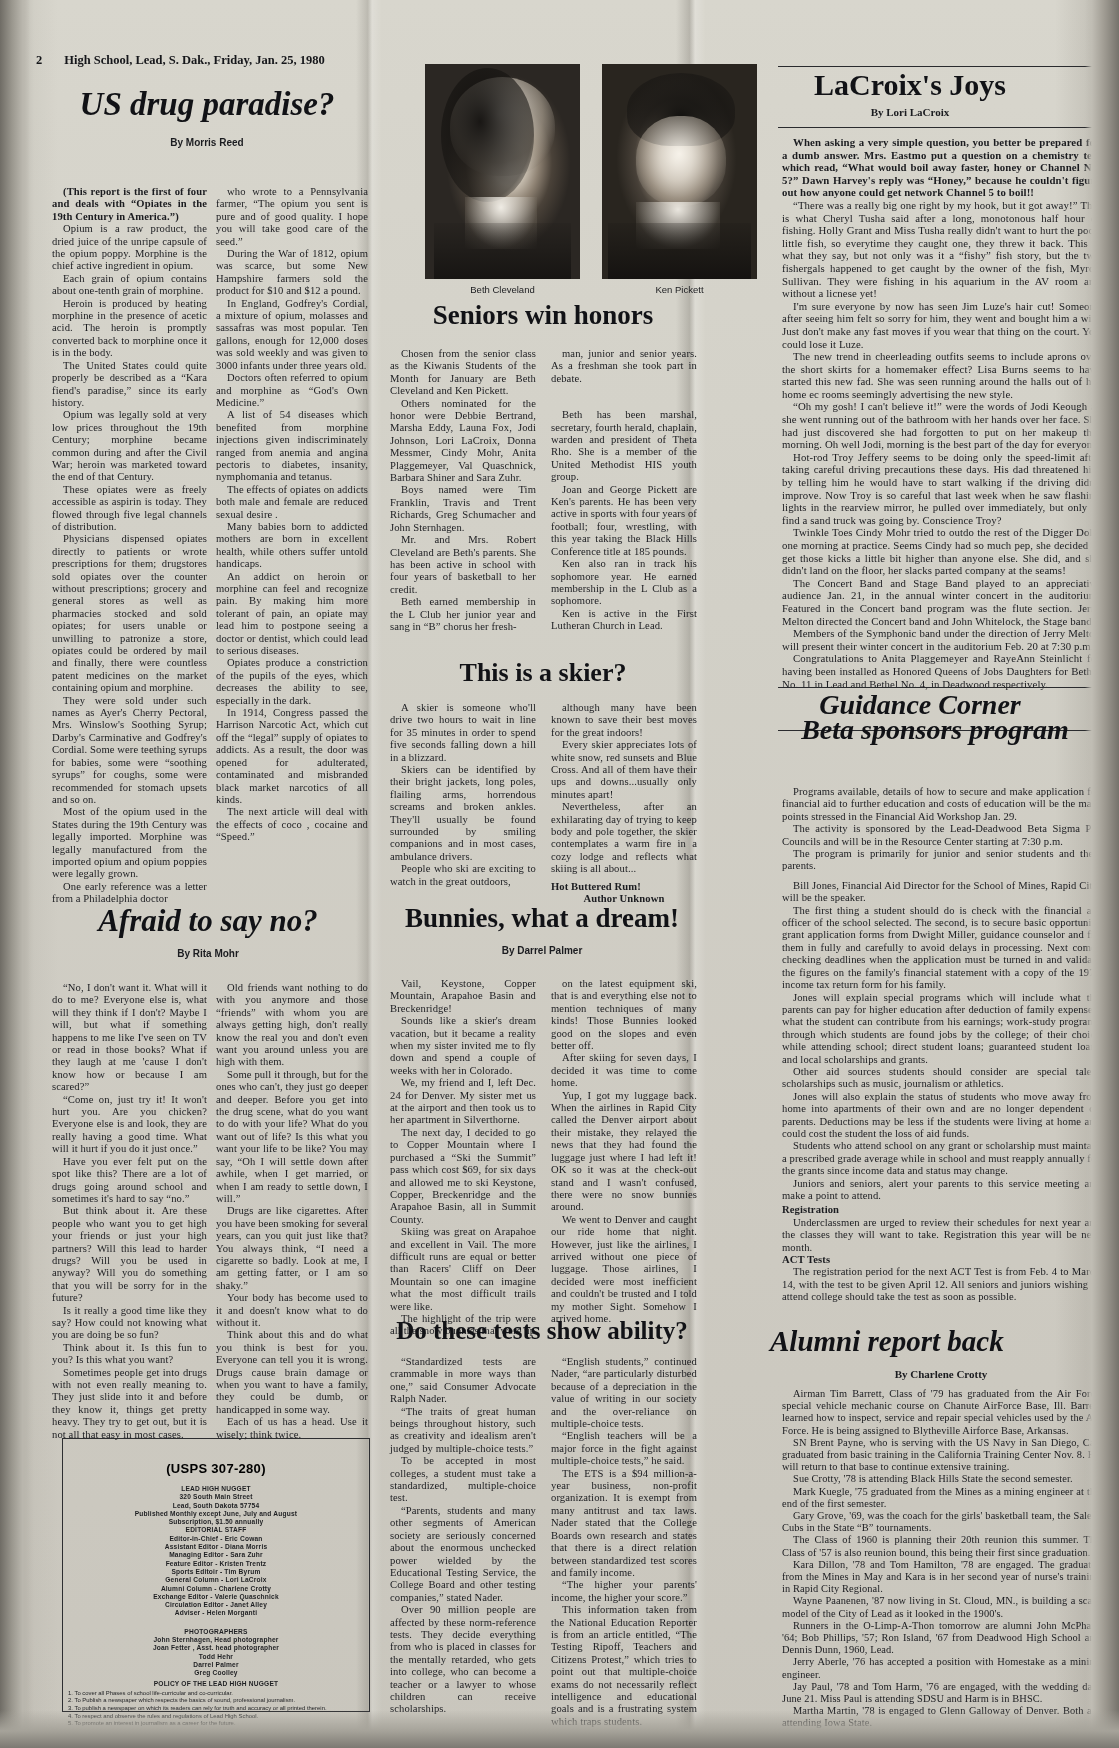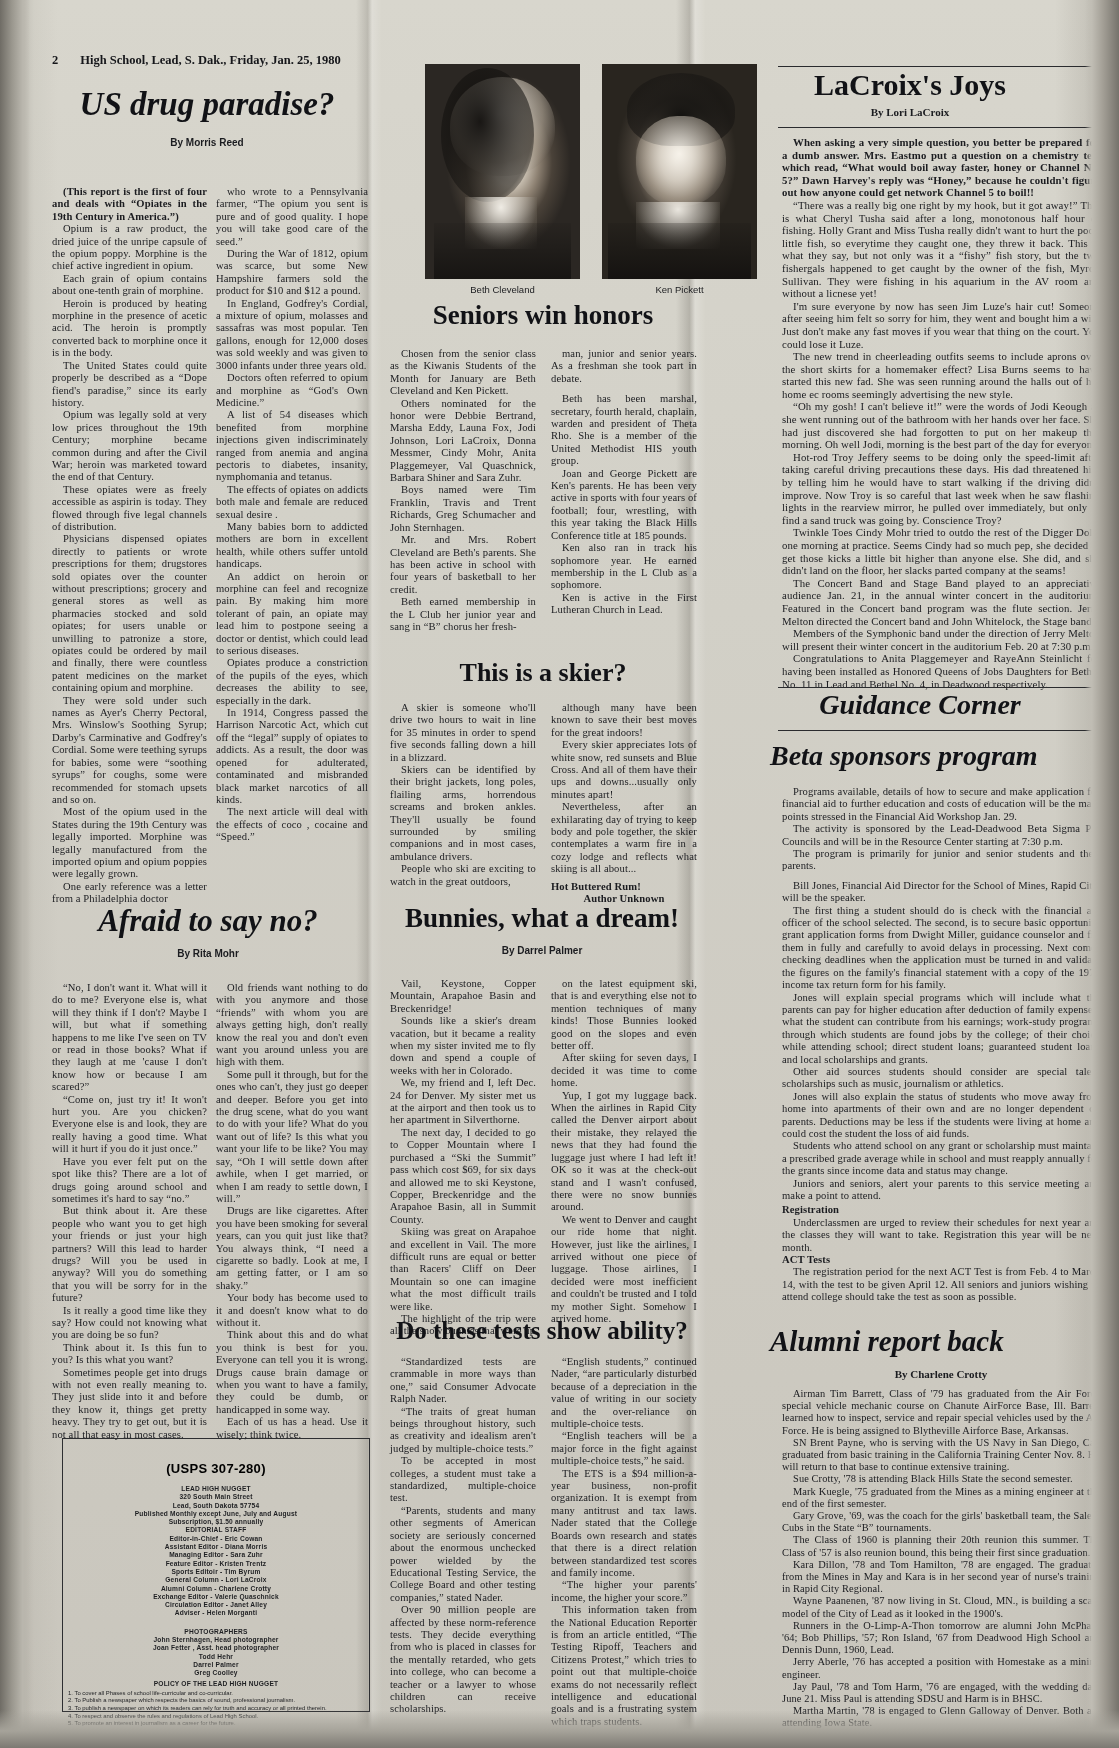--- a/index.html
+++ b/index.html
@@ -57,36 +57,36 @@
   .mast-pol{font-family:"Liberation Sans",sans-serif;font-size:5.9px;line-height:7.6px;color:#1e1f22;}
 </style>
 </head>
 <body>
 
 <div class="page">
   <div class="paper"></div>
   <div class="fold a"></div>
   <div class="fold b"></div>
 
-  <div style="position:absolute;left:52px;top:50px;width:420px;">
+  <div style="position:absolute;left:36px;top:50px;width:420px;">
     <span class="hdr-line">2</span>
     <span class="hdr-line" style="margin-left:18px;">High School, Lead, S. Dak., Friday, Jan. 25, 1980</span>
   </div>
 
   <div style="position:absolute;left:48px;top:80px;width:318px;">
     <div class="headline ital" style="font-size:33px;margin-top:8px;">US drug paradise?</div>
     <div class="byline" style="margin-top:16px;">By Morris Reed</div>
   </div>
 
   <div class="body-col" style="position:absolute;left:52px;top:186px;width:155px;">
     <p style="font-weight:bold;">(This report is the first of four and deals with “Opiates in the 19th Century in America.”)</p>
     <p>Opium is a raw product, the dried juice of the unripe capsule of the opium poppy. Morphine is the chief active ingredient in opium.</p>
     <p>Each grain of opium contains about one-tenth grain of morphine.</p>
     <p>Heroin is produced by heating morphine in the presence of acetic acid. The heroin is promptly converted back to morphine once it is in the body.</p>
-    <p>The United States could quite properly be described as a “Dope fiend's paradise,” since its early history.</p>
+    <p>The United States could quite properly be described as a “Kara fiend's paradise,” since its early history.</p>
     <p>Opium was legally sold at very low prices throughout the 19th Century; morphine became common during and after the Civil War; heroin was marketed toward the end of that Century.</p>
     <p>These opiates were as freely accessible as aspirin is today. They flowed through five legal channels of distribution.</p>
     <p>Physicians dispensed opiates directly to patients or wrote prescriptions for them; drugstores sold opiates over the counter without prescriptions; grocery and general stores as well as pharmacies stocked and sold opiates; for users unable or unwilling to patronize a store, opiates could be ordered by mail and finally, there were countless patent medicines on the market containing opium and morphine.</p>
     <p>They were sold under such names as Ayer's Cherry Pectoral, Mrs. Winslow's Soothing Syrup; Darby's Carminative and Godfrey's Cordial. Some were teething syrups for babies, some were “soothing syrups” for coughs, some were recommended for stomach upsets and so on.</p>
     <p>Most of the opium used in the States during the 19th Century was legally imported. Morphine was legally manufactured from the imported opium and opium poppies were legally grown.</p>
     <p>One early reference was a letter from a Philadelphia doctor</p>
   </div>
 
   <div class="body-col" style="position:absolute;left:216px;top:186px;width:152px;">
     <p>who wrote to a Pennsylvania farmer, “The opium you sent is pure and of good quality. I hope you will take good care of the seed.”</p>
@@ -128,21 +128,21 @@
 
   <div class="body-col" style="position:absolute;left:390px;top:348px;width:146px;">
     <p>Chosen from the senior class as the Kiwanis Students of the Month for January are Beth Cleveland and Ken Pickett.</p>
     <p>Others nominated for the honor were Debbie Bertrand, Marsha Eddy, Launa Fox, Jodi Johnson, Lori LaCroix, Donna Messmer, Cindy Mohr, Anita Plaggemeyer, Val Quaschnick, Barbara Shiner and Sara Zuhr.</p>
     <p>Boys named were Tim Franklin, Travis and Trent Richards, Greg Schumacher and John Sternhagen.</p>
     <p>Mr. and Mrs. Robert Cleveland are Beth's parents. She has been active in school with four years of basketball to her credit.</p>
     <p>Beth earned membership in the L Club her junior year and sang in “B” chorus her fresh-</p>
   </div>
   <div class="body-col" style="position:absolute;left:551px;top:348px;width:146px;">
     <p>man, junior and senior years. As a freshman she took part in debate.</p>
-    <p style="margin-top:8px;">Beth has been marshal, secretary, fourth herald, chaplain, warden and president of Theta Rho. She is a member of the United Methodist HIS youth group.</p>
+    <p style="margin-top:24px;">Beth has been marshal, secretary, fourth herald, chaplain, warden and president of Theta Rho. She is a member of the United Methodist HIS youth group.</p>
     <p style="margin-top:0;">Joan and George Pickett are Ken's parents. He has been very active in sports with four years of football; four, wrestling, with this year taking the Black Hills Conference title at 185 pounds.</p>
     <p>Ken also ran in track his sophomore year. He earned membership in the L Club as a sophomore.</p>
     <p>Ken is active in the First Lutheran Church in Lead.</p>
   </div>
 
   <div class="headline" style="position:absolute;left:388px;top:660px;width:310px;font-size:26px;">This is a skier?</div>
 
   <div class="body-col" style="position:absolute;left:390px;top:702px;width:146px;">
     <p>A skier is someone who'll drive two hours to wait in line for 35 minutes in order to spend five seconds falling down a hill in a blizzard.</p>
     <p>Skiers can be identified by their bright jackets, long poles, flailing arms, horrendous screams and broken ankles. They'll usually be found surrounded by smiling companions and in most cases, ambulance drivers.</p>
@@ -227,21 +227,21 @@
     <p>Twinkle Toes Cindy Mohr tried to outdo the rest of the Digger Dolls one morning at practice. Seems Cindy had so much pep, she decided to get those kicks a little bit higher than anyone else. She did, and she didn't land on the floor, her slacks parted company at the seams!</p>
     <p>The Concert Band and Stage Band played to an appreciative audience Jan. 21, in the annual winter concert in the auditorium. Featured in the Concert band program was the flute section. Jerry Melton directed the Concert band and John Whitelock, the Stage band.</p>
     <p>Members of the Symphonic band under the direction of Jerry Melton will present their winter concert in the auditorium Feb. 20 at 7:30 p.m.</p>
     <p>Congratulations to Anita Plaggemeyer and RayeAnn Steinlicht for having been installed as Honored Queens of Jobs Daughters for Bethel No. 11 in Lead and Bethel No. 4, in Deadwood respectively.</p>
   </div>
 
   <div class="rule" style="position:absolute;left:778px;top:687px;width:325px;"></div>
   <div class="headline ital" style="position:absolute;left:770px;top:691px;width:300px;font-size:28px;">Guidance Corner</div>
   <div class="rule" style="position:absolute;left:778px;top:730px;width:325px;"></div>
 
-  <div class="headline ital" style="position:absolute;left:770px;top:742px;width:330px;font-size:28px;text-align:left;">Beta sponsors program</div>
+  <div class="headline ital" style="position:absolute;left:770px;top:716px;width:330px;font-size:28px;text-align:center;">Beta sponsors program</div>
 
   <div class="body-col" style="position:absolute;left:782px;top:786px;width:318px;font-size:10.6px;line-height:12.4px;">
     <p>Programs available, details of how to secure and make application for financial aid to further education and costs of education will be the main points stressed in the Financial Aid Workshop Jan. 29.</p>
     <p>The activity is sponsored by the Lead-Deadwood Beta Sigma Phi Councils and will be in the Resource Center starting at 7:30 p.m.</p>
     <p>The program is primarily for junior and senior students and their parents.</p>
     <p style="margin-top:7px;">Bill Jones, Financial Aid Director for the School of Mines, Rapid City, will be the speaker.</p>
     <p>The first thing a student should do is check with the financial aid officer of the school selected. The second, is to secure basic opportunity grant application forms from Dwight Miller, guidance counselor and fill them in fully and carefully to avoid delays in processing. Next comes checking deadlines when the application must be turned in and validate the figures on the family's financial statement with a copy of the 1979 income tax return form for his family.</p>
     <p>Jones will explain special programs which will include what the parents can pay for higher education after deduction of family expenses; what the student can contribute from his earnings; work-study programs through which students are found jobs by the college; of their choice while attending school; direct student loans; guaranteed student loans and local scholarships and grants.</p>
     <p>Other aid sources students should consider are special talent scholarships such as music, journalism or athletics.</p>
     <p>Jones will also explain the status of students who move away from home into apartments of their own and are no longer dependent on parents. Deductions may be less if the students were living at home and could cost the student the loss of aid funds.</p>

